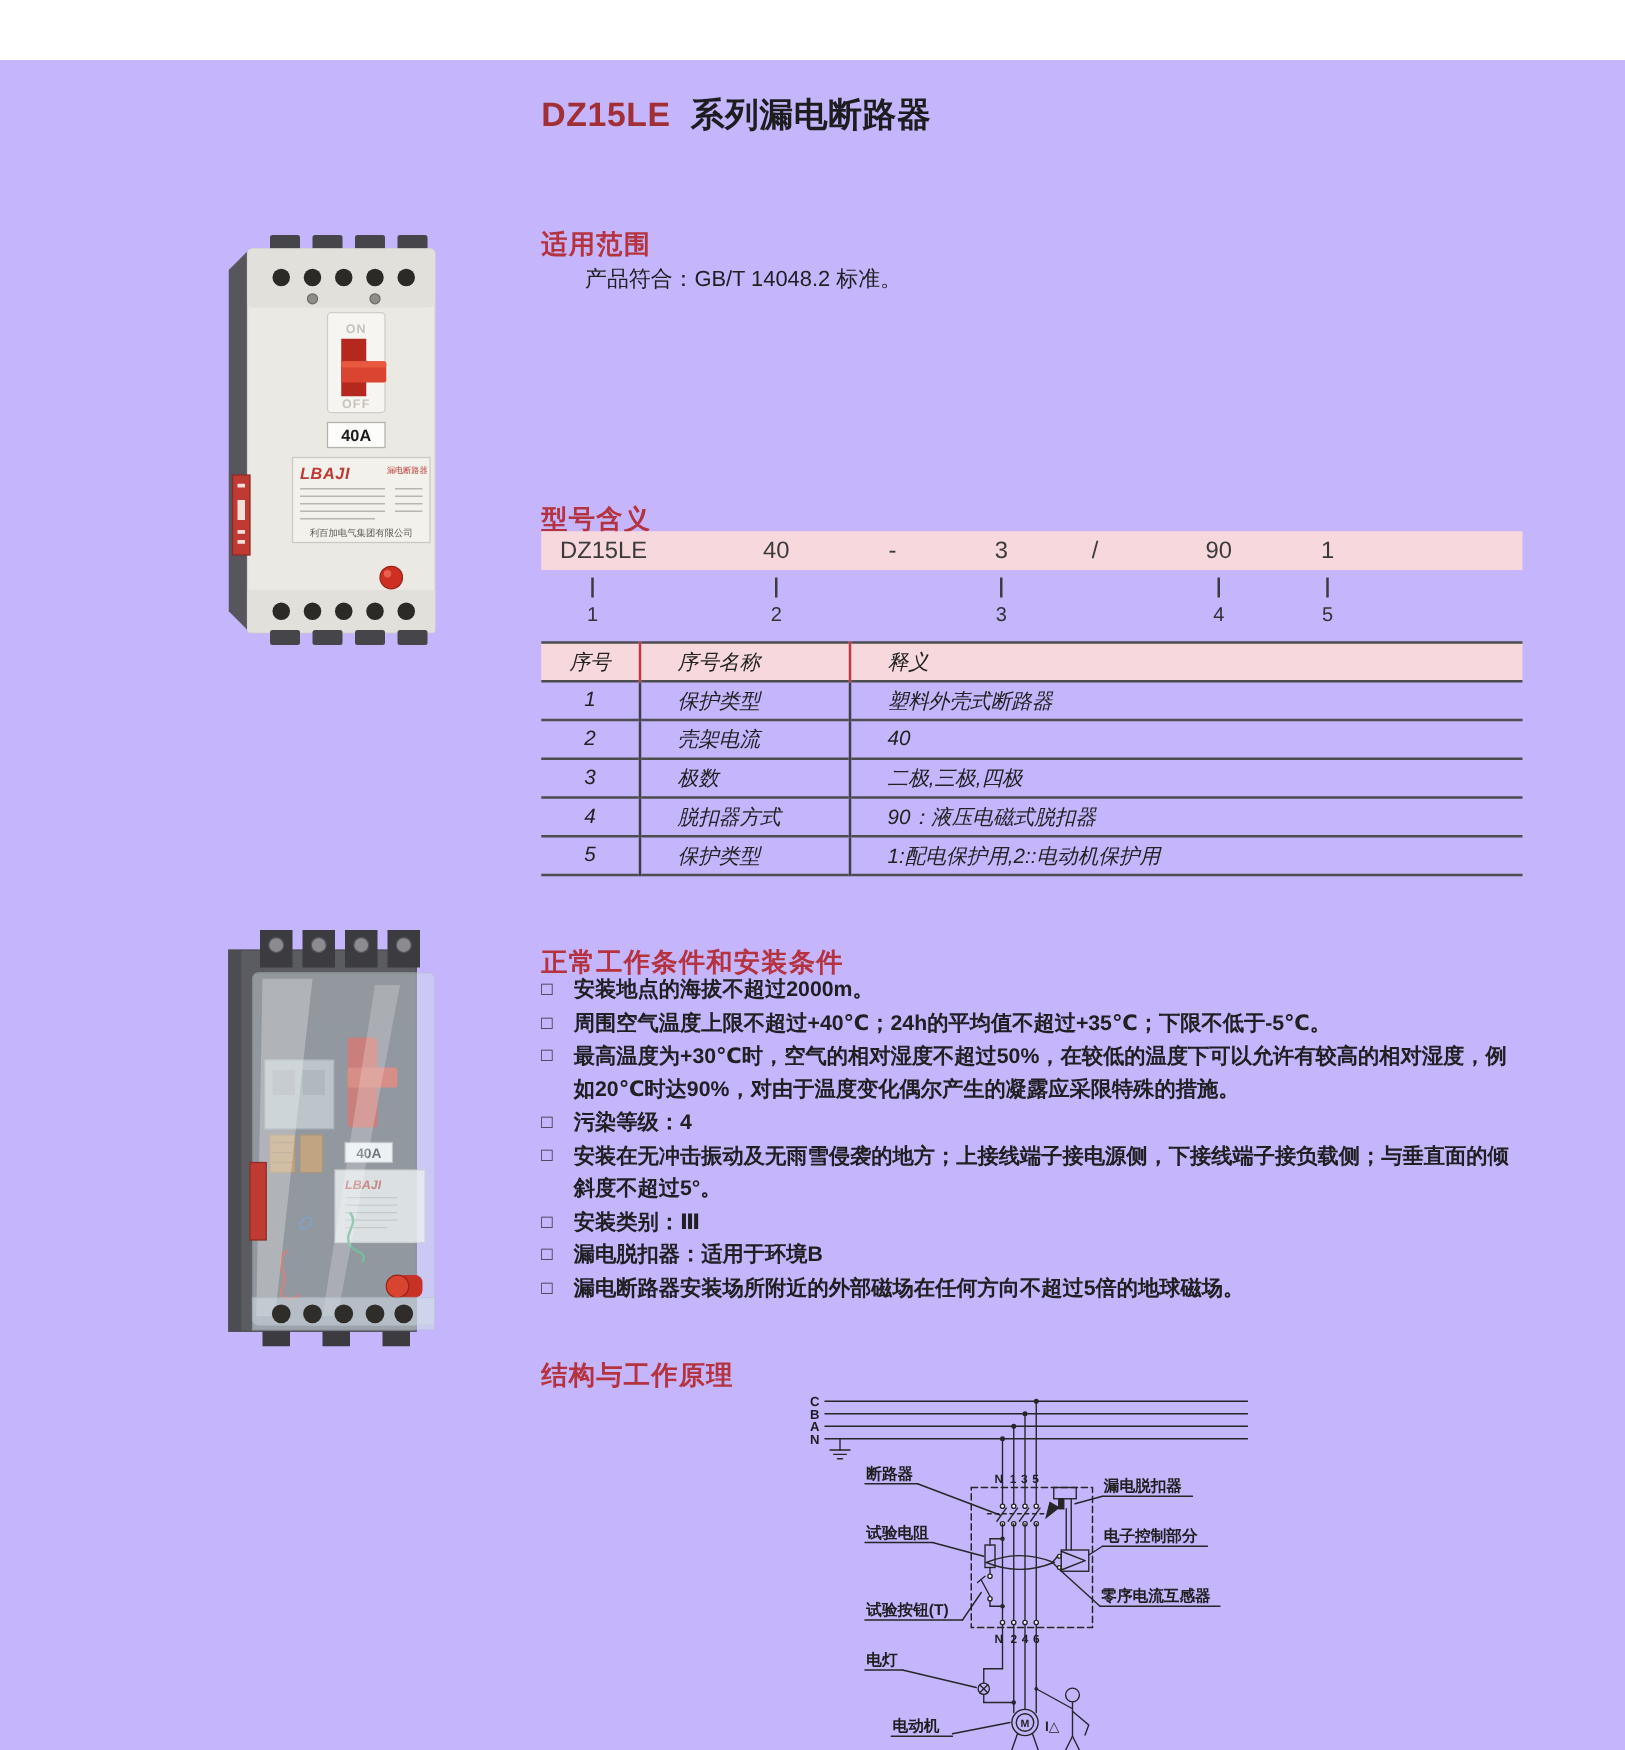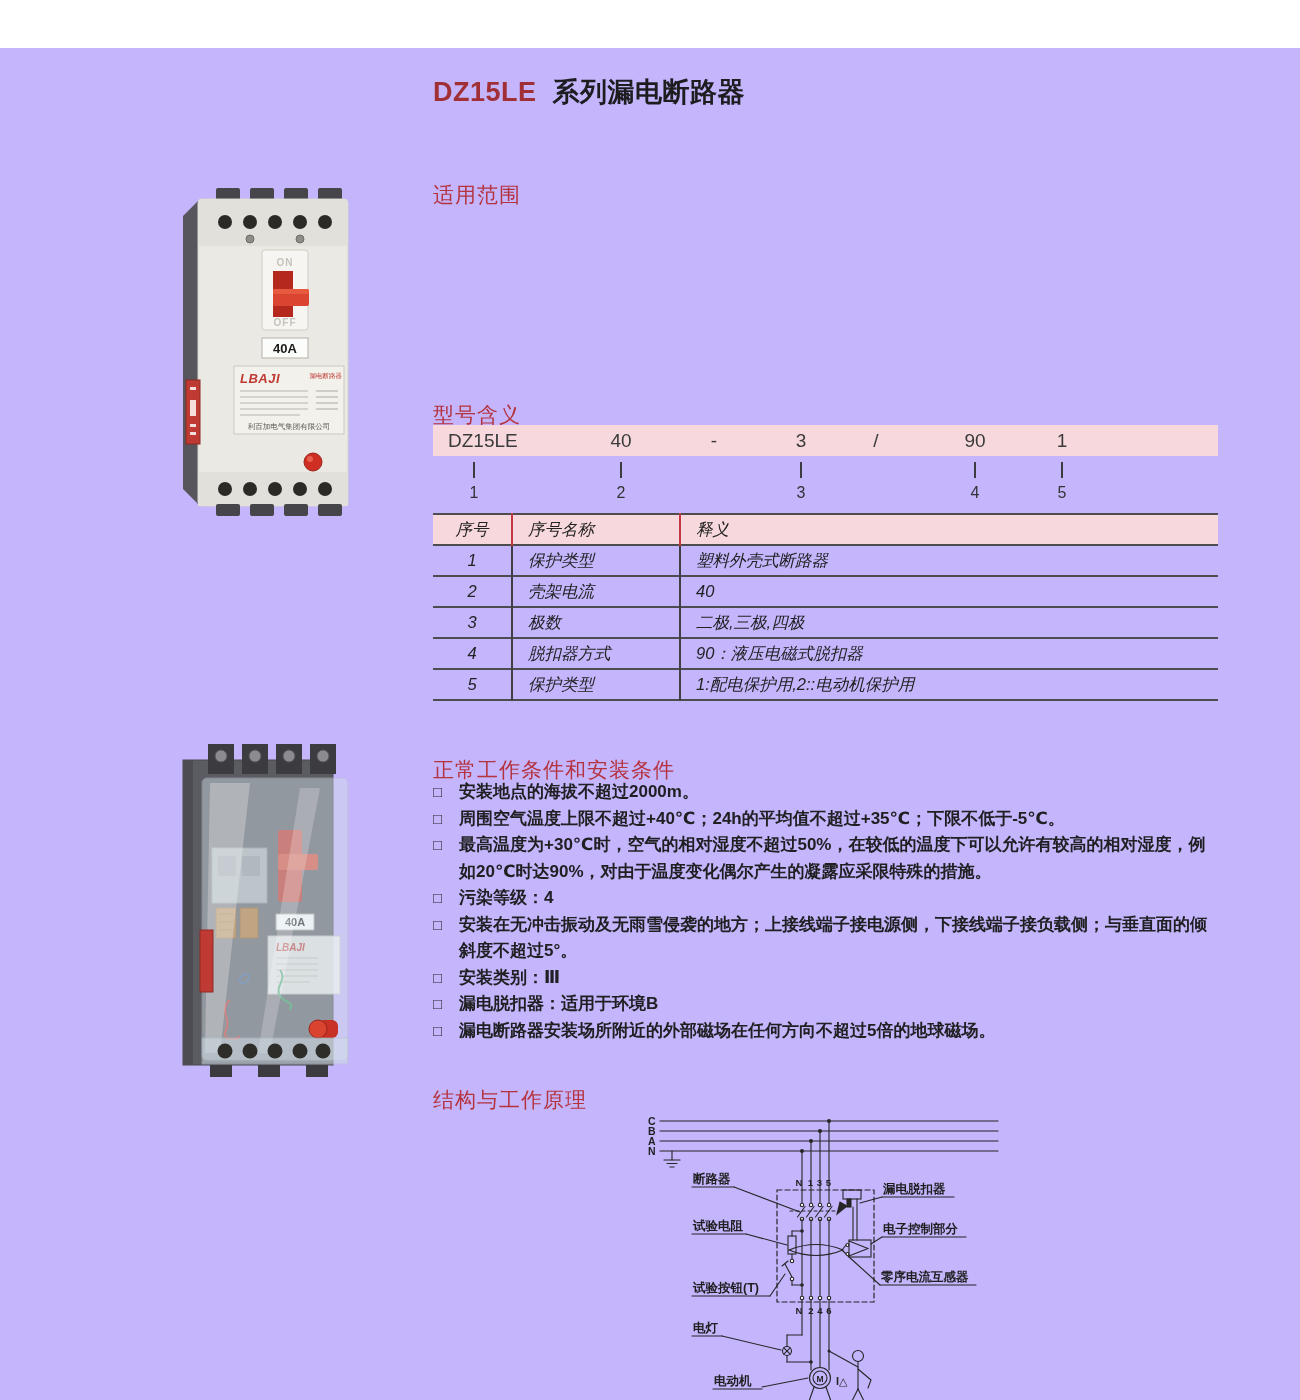--- a/index.html
+++ b/index.html
@@ -5,21 +5,21 @@
   html,body{margin:0;padding:0;background:#fff;}
   .page{position:relative;width:1300px;height:1400px;background:#c4b5fd;overflow:hidden;
         font-family:"Liberation Sans","DejaVu Sans",sans-serif;color:#26262a;margin-top:48px;}
 
   
   .doc-title{position:absolute;left:433px;top:26px;font-size:27px;font-weight:bold;letter-spacing:.5px;}
   .doc-title .accent{color:#a12f36;}
   .doc-title .rest{color:#1d1d1f;margin-left:16px;}
 
   
-  .sec-h{position:absolute;left:433px;font-size:21px;font-weight:normal;color:#b5333e;letter-spacing:1px;}
+  .sec-h{position:absolute;left:433px;font-size:21px;font-weight:bold;color:#b5333e;letter-spacing:1px;}
 
   
   .scope-text{position:absolute;left:433px;top:161px;width:786px;font-size:17.5px;line-height:29px;
               text-align:justify;color:#202022;}
   .scope-text p{margin:0;text-indent:2em;}
 
   
   .model-bar{position:absolute;left:433px;top:377px;width:785px;height:31px;background:#f7d8dc;}
   .model-bar .seg{position:absolute;top:0;line-height:31px;font-size:19px;color:#3a3a3c;transform:translateX(-50%);white-space:nowrap;}
   .model-bar .seg.first{transform:none;}
@@ -29,21 +29,21 @@
   .model-nums .num{position:absolute;top:0;font-size:16px;color:#333;transform:translateX(-50%);}
 
   table.model-table{position:absolute;left:433px;top:465px;width:785px;border-collapse:collapse;table-layout:fixed;
                     font-size:16.5px;color:#222;border-bottom:2px solid #4d4d4f;}
   table.model-table col.c1{width:79px;} table.model-table col.c2{width:168px;} table.model-table col.c3{width:538px;}
   table.model-table tr{height:31px;border-top:2px solid #4d4d4f;font-style:italic;}
   table.model-table thead tr{background:#f7d8dc;}
   table.model-table th{font-weight:normal;}
   table.model-table th,table.model-table td{padding:0;vertical-align:middle;}
   table.model-table .a1{text-align:center;}
-  table.model-table .a2,.model-table .a3{text-align:left;padding-left:15px;}
+  table.model-table .a2,.model-table .a3{text-align:left;padding-left:29px;}
   table.model-table thead .a2,table.model-table thead .a3{border-left:2px solid #c23843;}
   table.model-table tbody .a2,table.model-table tbody .a3{border-left:2px solid #3f3f44;}
 
   
   ul.cond-list{position:absolute;left:433px;top:731px;width:788px;margin:0;padding:0;list-style:none;
                font-size:17px;line-height:26.5px;color:#202022;}
   ul.cond-list li{display:flex;align-items:flex-start;}
   ul.cond-list .cb{flex:0 0 26px;font-size:15px;line-height:26.5px;color:#2b2b2b;}
   ul.cond-list .it{flex:1;font-weight:bold;}
 
@@ -132,20 +132,21 @@
         <rect x="66" y="318" width="24" height="12" rx="2"></rect>
           <rect x="100" y="318" width="24" height="12" rx="2"></rect>
         <rect x="134" y="318" width="24" height="12" rx="2"></rect>
           <rect x="168" y="318" width="24" height="12" rx="2"></rect>
       </g>
     </svg>
   </div>
 
   <h2 class="sec-h" style="top:116px">适用范围</h2>
   <div class="scope-text">
+    <p>产品符合：GB/T 14048.2 标准。</p>
   </div>
 
   <h2 class="sec-h" style="top:336px">型号含义</h2>
   <div class="model-bar">
     <span class="seg first" style="left:15px">DZ15LE</span>
     <span class="seg" style="left:188px">40</span>
     <span class="seg" style="left:281px">-</span>
     <span class="seg" style="left:368px">3</span>
     <span class="seg" style="left:443px">/</span>
     <span class="seg" style="left:542px">90</span>

